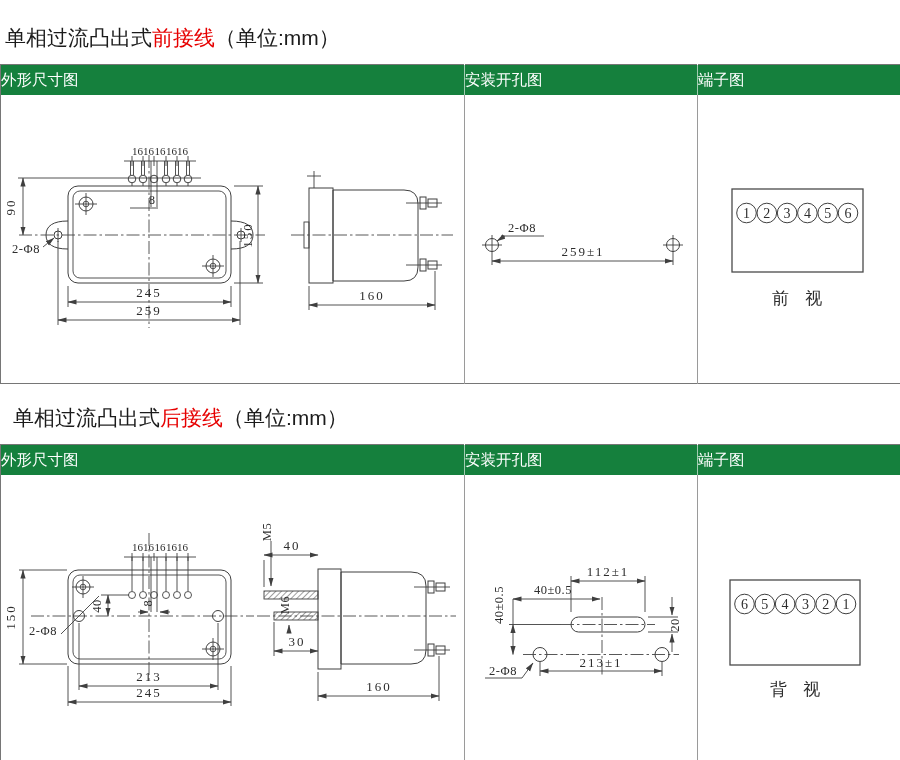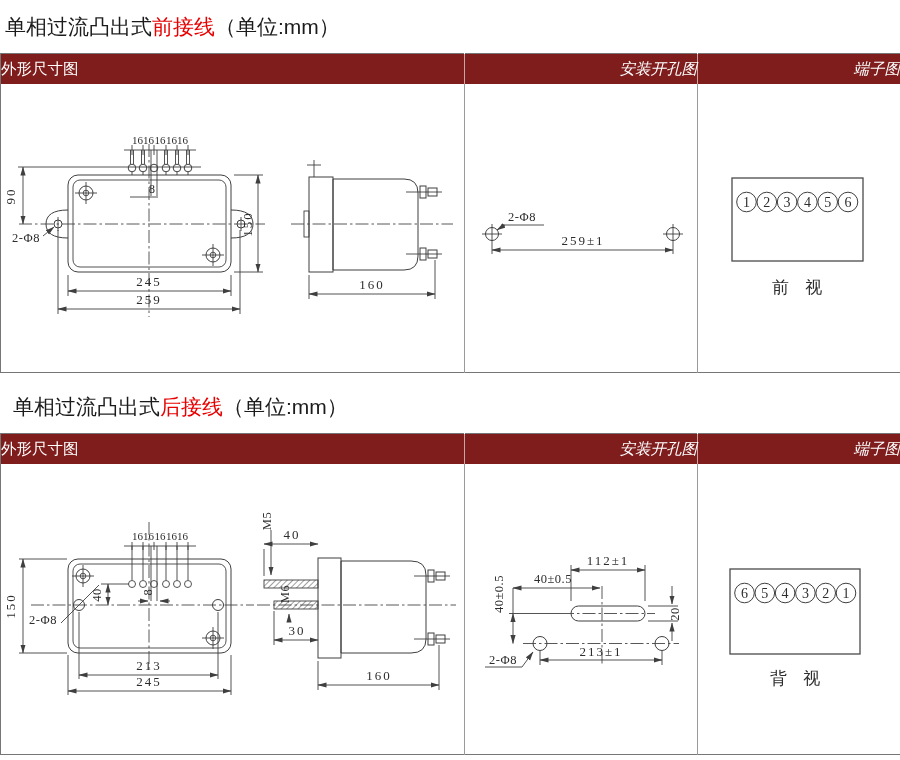--- a/index.html
+++ b/index.html
@@ -1,23 +1,23 @@
 <!DOCTYPE html>
 <html><head>
 <meta charset="utf-8">
 <style>
   html,body{margin:0;padding:0;background:#ffffff;}
   body{width:900px;height:760px;font-family:"Liberation Sans",sans-serif;overflow:hidden;}
-  .section-title{font-size:21px;color:#1b1b1b;padding:14px 0 13px 5px;line-height:26px;}
+  .section-title{font-size:21px;color:#1b1b1b;padding:25px 0 13px 5px;line-height:26px;}
   .section-title .hl{color:#e60000;}
   .section-title.second{padding-top:21px;margin-left:8px;}
   table.spec{border-collapse:collapse;table-layout:fixed;width:900px;border:1px solid #767676;}
-  table.spec th{background:#7f1d1d;color:#ffffff;font-weight:400;font-size:15.5px;height:30px;padding:0;}
+  table.spec th{background:#15803d;color:#ffffff;font-weight:400;font-size:15.5px;height:30px;padding:0;}
   th.h-outline{text-align:left;padding-left:11px;}
-  th.h-mid,th.h-right{text-align:right;border-left:1px solid rgba(255,255,255,0.6);font-style:italic;}
+  th.h-mid,th.h-right{text-align:left;border-left:1px solid rgba(255,255,255,0.6);}
   table.spec td{padding:0;vertical-align:top;background:#fff;border-left:1px solid #9a9a9a;}
   table.spec td:first-child{border-left:none;}
   svg{display:block;}
   .ln{stroke:#3f3f3f;stroke-width:1;fill:none;}
   .lt{stroke:#3f3f3f;stroke-width:0.9;fill:none;}
   .cl{stroke:#454545;stroke-width:0.9;fill:none;stroke-dasharray:13 3 2.5 3;}
   .dim{font-family:"Liberation Serif",serif;font-size:13px;fill:#2d2d2d;letter-spacing:2px;}
   .dims{font-family:"Liberation Serif",serif;font-size:11px;fill:#2d2d2d;}
   .dimn{font-family:"Liberation Serif",serif;font-size:12.5px;fill:#2d2d2d;letter-spacing:0.5px;}
   .num{font-family:"Liberation Serif",serif;font-size:14px;fill:#2d2d2d;letter-spacing:0;}

